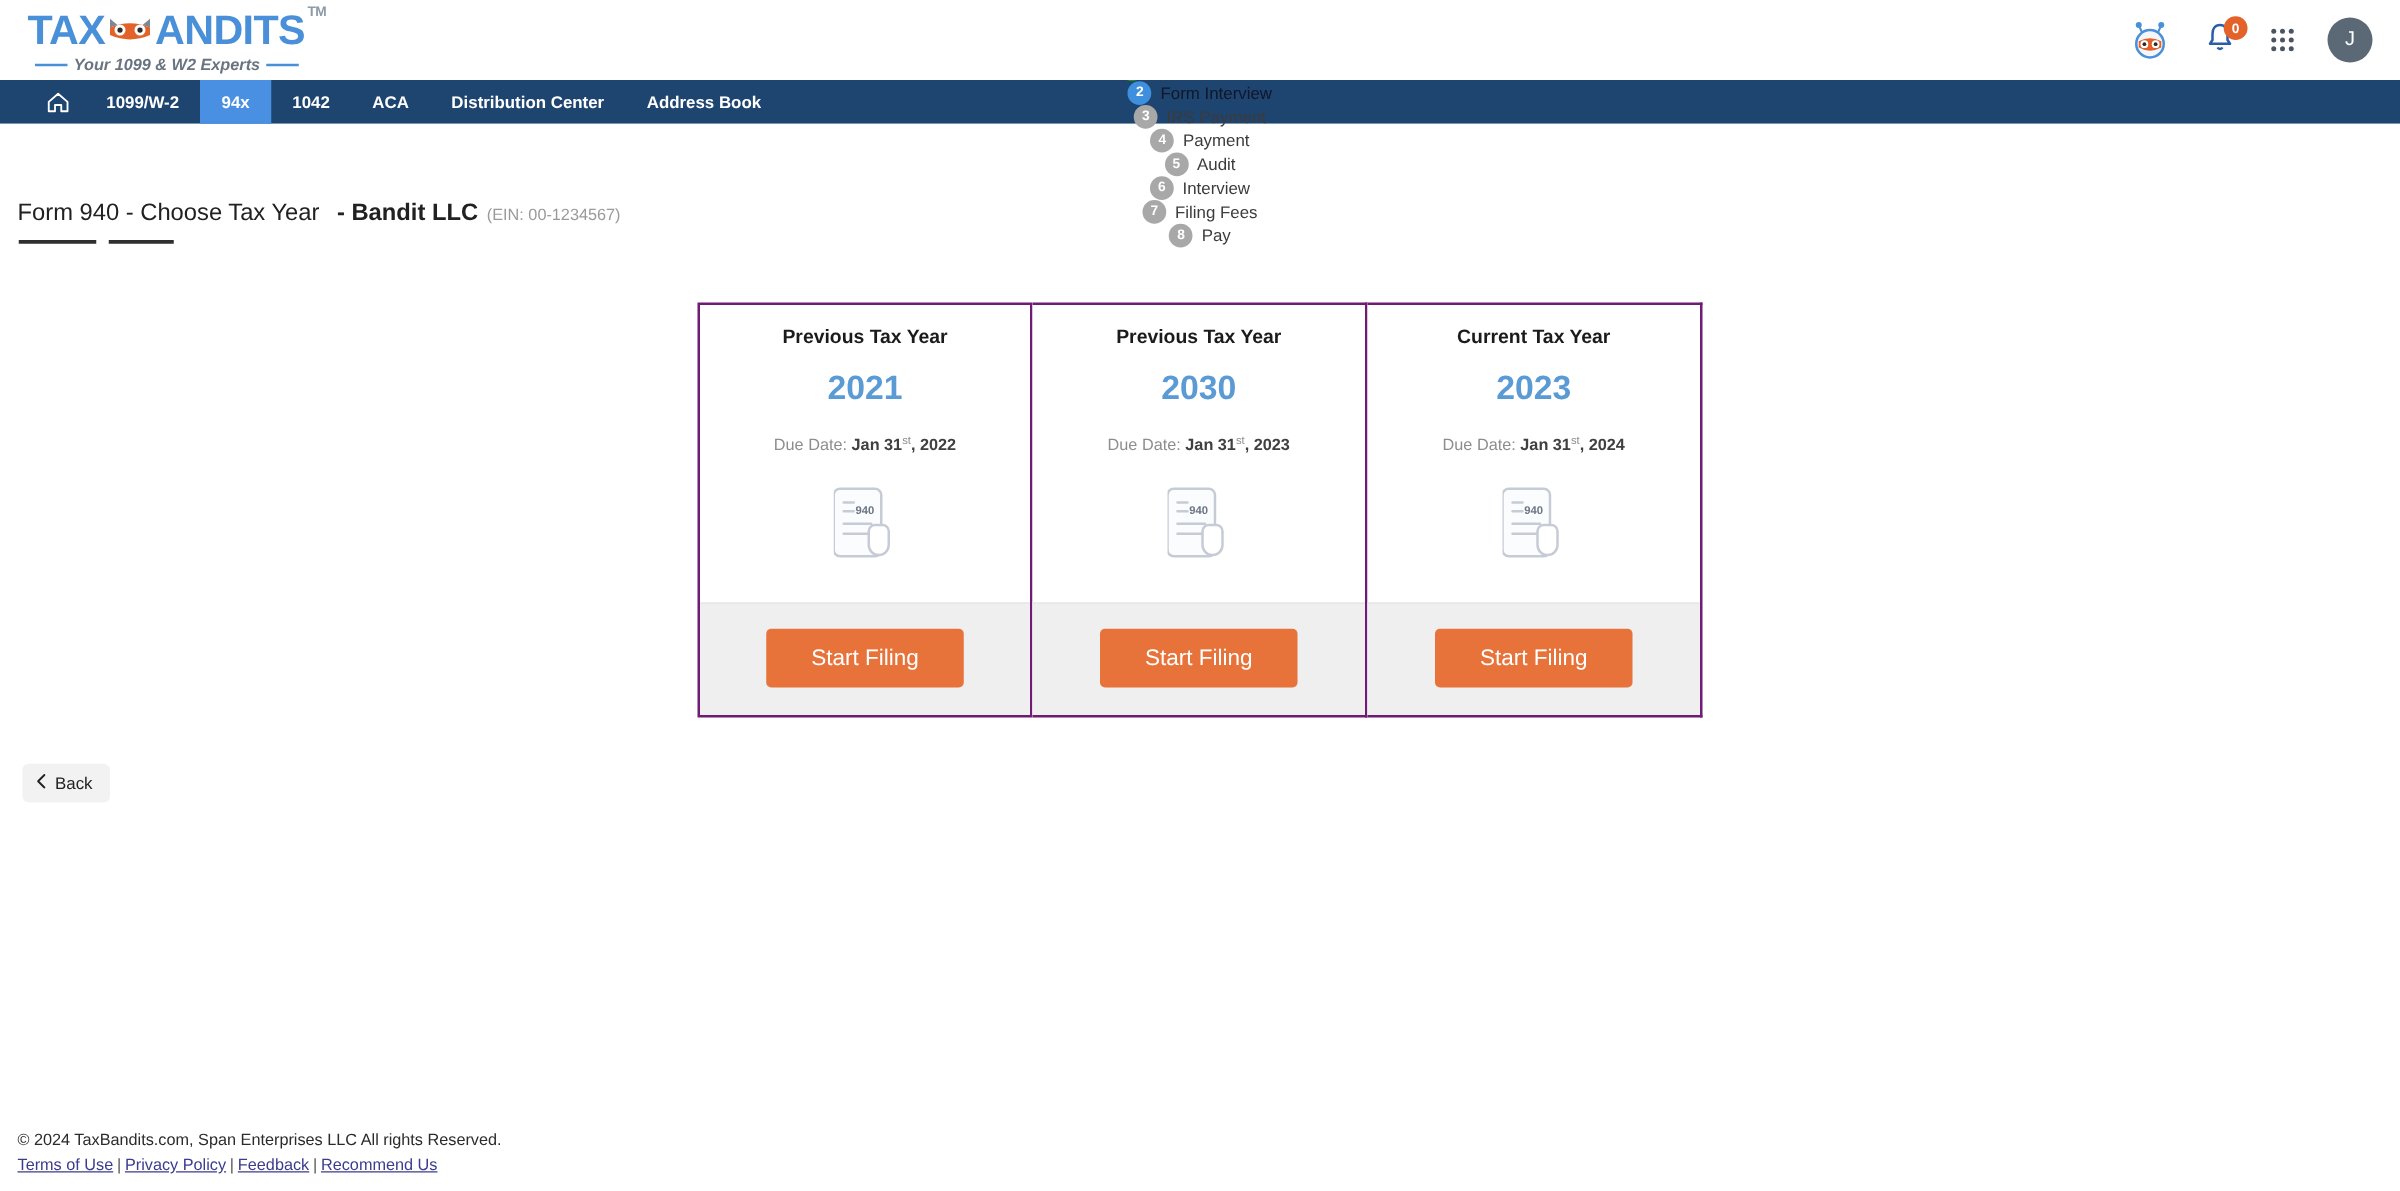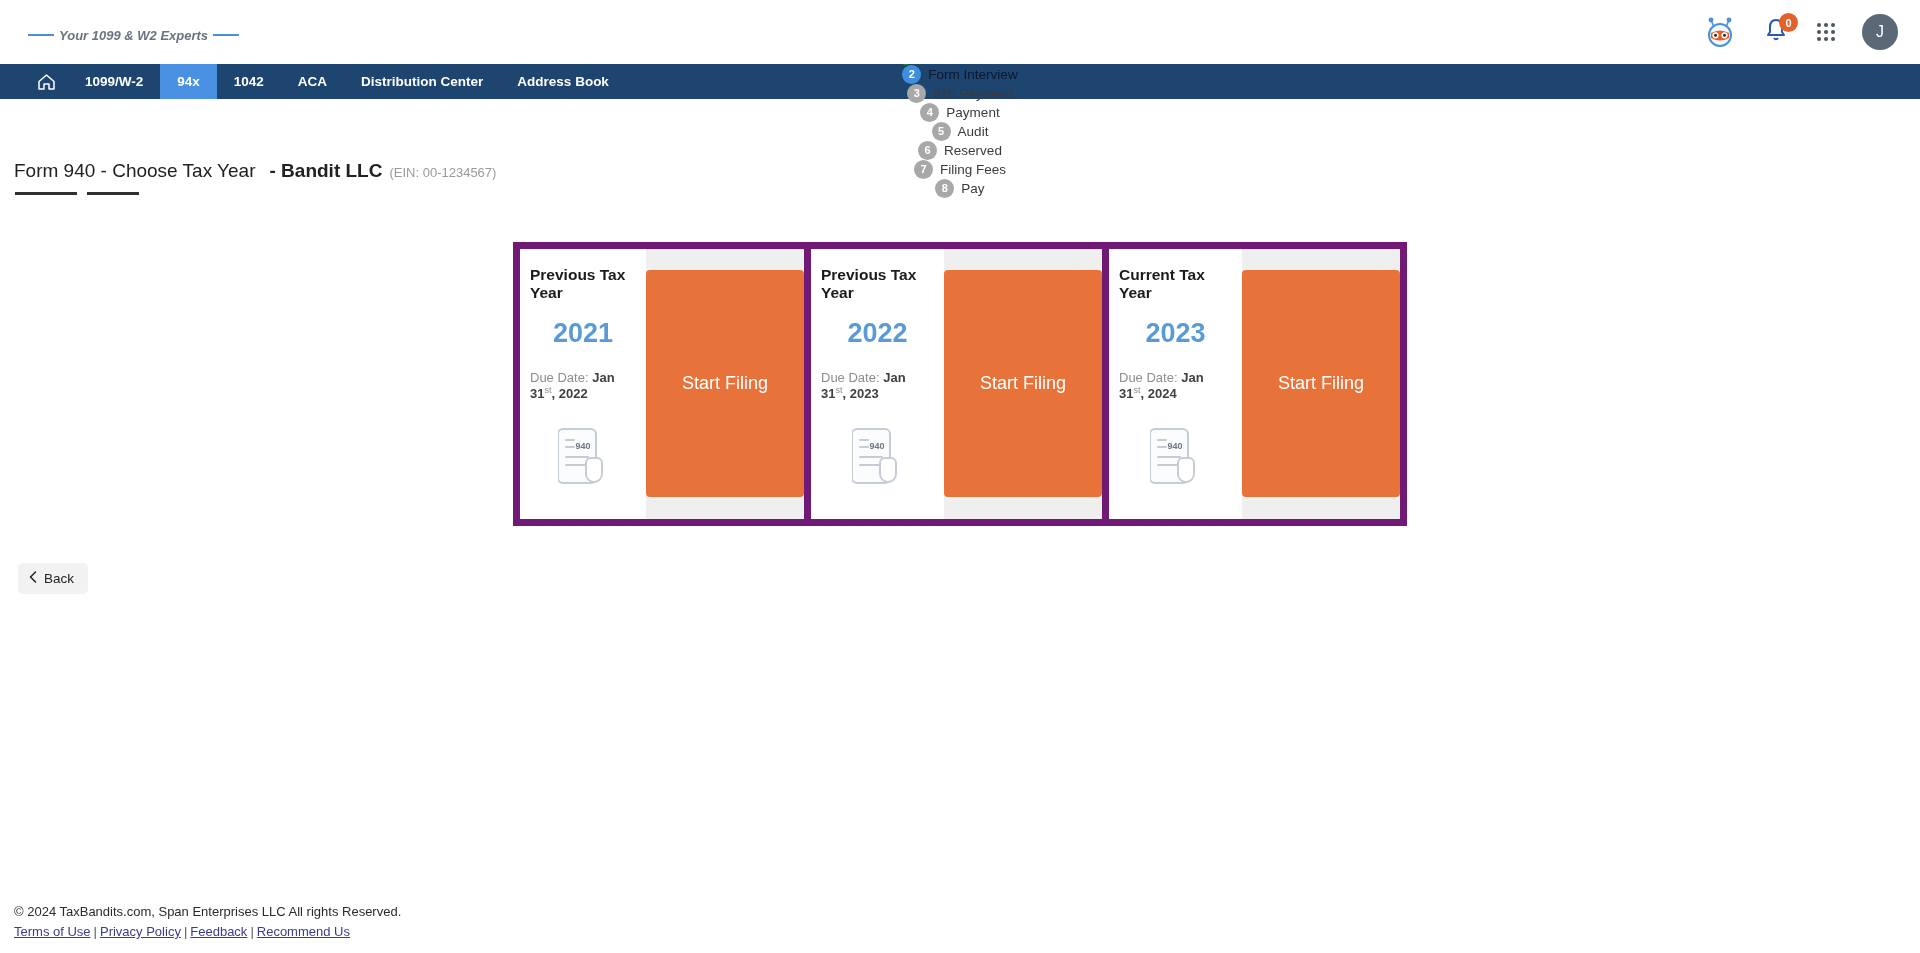--- a/index.html
+++ b/index.html
@@ -142,23 +142,23 @@
   .title-underlines i { display: block; height: 3px; background: #2f2f2f; }
   .title-underlines i.a { width: 62px; }
   .title-underlines i.b { width: 52px; }
 
   
   .cards {
     display: flex; justify-content: center; gap: 0;
     margin-top: 47px;
   }
   .card {
-    width: 298px; background: #ffffff;
-    border: 7px solid #701a75;
-    display: flex; flex-direction: row;
+    width: 268px; background: #ffffff;
+    border: 2px solid #701a75;
+    display: flex; flex-direction: column;
   }
   .card + .card { border-left: none; }
   .card-body { padding: 17px 10px 0; display: flex; flex-direction: column; align-items: center; flex: 1; }
   .card-kicker { font-size: 15.5px; font-weight: bold; color: #1b1b1b; }
   .card-year { font-size: 27px; font-weight: bold; color: #5b9bd5; margin-top: 16px; }
   .card-due { font-size: 13px; color: #8d8d8d; margin-top: 21px; }
   .card-due b { color: #404040; font-weight: bold; }
   .card-due sup { font-size: 9px; }
   .card-icon { margin-top: 24px; margin-bottom: 28px; }
   .card-footer {
@@ -190,20 +190,36 @@
   .footer-links { margin-top: 5px; font-size: 13px; color: #3b3b8f; }
   .footer-links a { color: #3b3b8f; text-decoration: underline; cursor: pointer; }
   .footer-links span.sep { color: #555; text-decoration: none; margin: 0 3px; }
 </style>
 </head>
 <body>
 
 <div class="header">
 
   <div class="logo">
+    <div class="logo-wordmark">
+      <span>TAX</span>
+      <span class="logo-mask">
+        <svg width="38" height="24" viewBox="0 0 38 24">
+          <path d="M3 9 L3 2 L9 7 Z" fill="#7d8894"></path>
+          <path d="M35 9 L35 2 L29 7 Z" fill="#7d8894"></path>
+          <path d="M3 9 Q19 2 35 9 L35 15 Q19 22 3 15 Z" fill="#e2622a"></path>
+          <circle cx="11" cy="11" r="4.4" fill="#ffffff"></circle>
+          <circle cx="27" cy="11" r="4.4" fill="#ffffff"></circle>
+          <circle cx="11" cy="11" r="2.1" fill="#2b2b2b"></circle>
+          <circle cx="27" cy="11" r="2.1" fill="#2b2b2b"></circle>
+        </svg>
+      </span>
+      <span>ANDITS</span>
+      <span class="logo-tm">TM</span>
+    </div>
     <div class="logo-tagline">
       <span class="rule"></span>
       <span class="txt">Your 1099 &amp; W2 Experts</span>
       <span class="rule"></span>
     </div>
   </div>
 
 
   <div class="header-right">
     <span class="bot-icon">
@@ -289,21 +305,21 @@
   <span class="connector todo"></span>
 
   <div class="step">
     <span class="step-bubble todo">5</span>
     <span class="step-label todo">Audit</span>
   </div>
   <span class="connector todo"></span>
 
   <div class="step">
     <span class="step-bubble todo">6</span>
-    <span class="step-label todo">Reserved</span>
+    <span class="step-label todo">Interview</span>
   </div>
   <span class="connector todo"></span>
 
   <div class="step">
     <span class="step-bubble todo">7</span>
     <span class="step-label todo">Filing Fees</span>
   </div>
   <span class="connector todo"></span>
 
   <div class="step">
@@ -344,21 +360,21 @@
       </div>
     </div>
     <div class="card-footer">
       <button class="start-btn">Start Filing</button>
     </div>
   </div>
 
   <div class="card">
     <div class="card-body">
       <div class="card-kicker">Previous Tax Year</div>
-      <div class="card-year">2022</div>
+      <div class="card-year">2030</div>
       <div class="card-due">
         <span>Due Date:</span>
         <b>Jan 31</b><sup>st</sup><b>, 2023</b>
       </div>
       <div class="card-icon">
         <svg width="50" height="62" viewBox="0 0 50 62">
           <path d="M5 4 h28 a5 5 0 0 1 5 5 v44 a5 5 0 0 1 -5 5 h-28 a5 5 0 0 1 -5 -5 v-44 a5 5 0 0 1 5 -5 z" fill="#fbfcfd" stroke="#c6ccd6" stroke-width="2"></path>
           <path d="M8 15 h8 M8 22 h8 M8 32 h22 M8 40 h22" stroke="#c6ccd6" stroke-width="2" stroke-linecap="round"></path>
           <text x="25" y="24" font-family="Liberation Sans, sans-serif" font-size="9" font-weight="bold" fill="#6c7684" text-anchor="middle">940</text>
           <path d="M33 33 h6 a5 5 0 0 1 5 5 v11 a8 8 0 0 1 -16 0 v-11 a5 5 0 0 1 5 -5 z" fill="#ffffff" stroke="#c6ccd6" stroke-width="2"></path>

